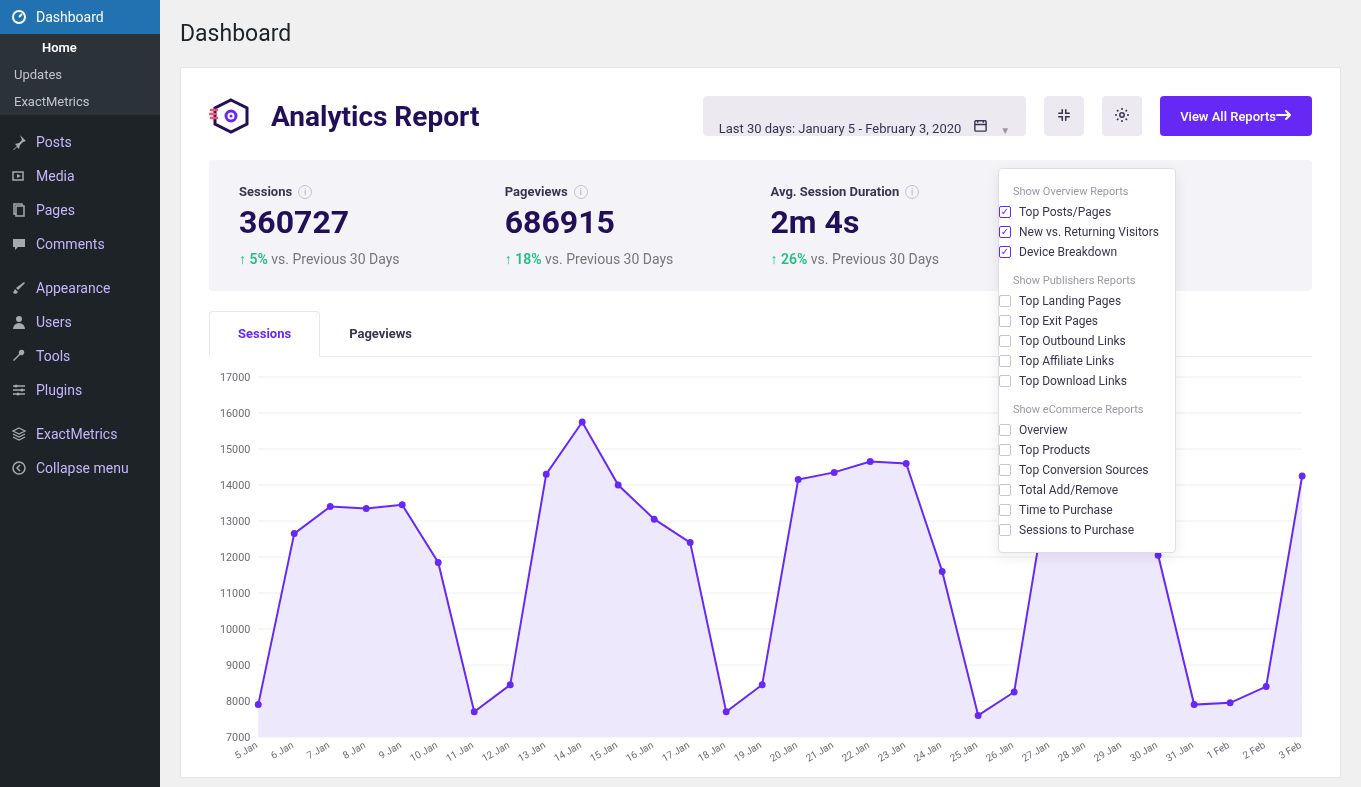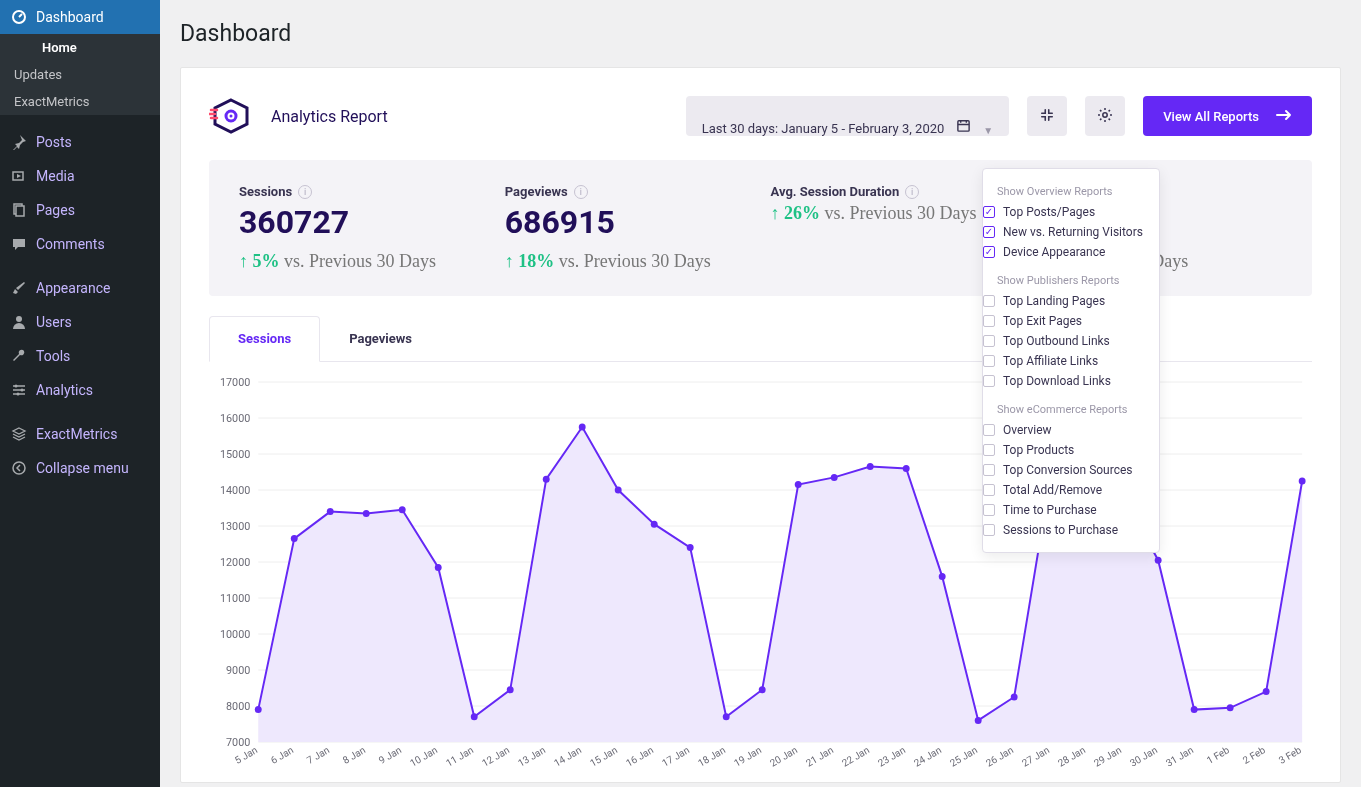--- a/index.html
+++ b/index.html
@@ -78,22 +78,22 @@
     padding: 28px 28px 10px 28px;
     position: relative;
   }
 
   
   .hdr-row { display:flex; align-items:center; gap: 18px; margin-bottom: 24px;}
   .logo {
     width: 44px; height: 36px;
   }
   .report-title {
-    font-size: 16px;
-    font-weight: 400;
+    font-size: 28px;
+    font-weight: 700;
     color: #210f59;
     flex: 0 0 auto;
   }
   .hdr-spacer { flex: 1; }
   .date-pill {
     background: #eceaf0;
     color: #393451;
     height: 40px;
     display:flex; align-items:flex-end;
     padding: 0 16px;
@@ -108,38 +108,38 @@
     display:flex; align-items:center; justify-content:center;
     color: #393451;
     cursor:pointer;
   }
   .view-btn {
     background: #6528f5;
     color:#fff;
     height: 40px;
     padding: 0 20px;
     border-radius: 4px;
-    display:flex; align-items:center; gap:17px;
+    display:flex; align-items:center; gap:0;
     font-weight:500;
     cursor:pointer;
   }
 
   
   .stats {
     background: #f4f3f7;
     border-radius: 4px;
     padding: 24px 30px;
     display:flex;
     gap: 20px;
     margin-bottom: 20px;
   }
   .stat { flex:1; }
   .stat .label { font-size:13px; font-weight:700; color:#393451; display:flex; align-items:center; gap:6px; margin-bottom:4px;}
   .stat .num { font-size:32px; font-weight:700; color:#210f59; margin-bottom:10px;}
-  .stat .delta { font-size:18px; color:#777;font-family:Liberation Serif, serif;}
+  .stat .delta { font-size:14px; color:#777;}
   .delta-up { color:#1ec185; font-weight:600;}
   .info-i {
     width:14px;height:14px;border:1px solid #c6c2d1;border-radius:50%;
     display:inline-flex;align-items:center;justify-content:center;
     font-size:9px;color:#c6c2d1;font-style:normal;font-weight:700;
   }
 
   
   .tabs { display:flex; border-bottom:1px solid #e8e6ee;}
   .tab {
@@ -165,21 +165,21 @@
   .x-label { font-size:10px; fill:#6b6b76; }
   .grid-line { stroke:#eee; stroke-width:1; }
   .area-fill { fill:#eee8fd; }
   .line-stroke { stroke:#6528f5; stroke-width:2; fill:none; }
   .pt { fill:#6528f5; }
 
   
   .settings-pop {
     position:absolute;
     top: 100px;
-    right: 180px;
+    right: 164px;
     width: 178px;
     background:#fff;
     border:1px solid #e0dde8;
     border-radius:4px;
     box-shadow: 0 4px 14px rgba(0,0,0,0.08);
     padding: 12px 0;
     font-size:12px;
     z-index: 50;
   }
   .pop-h { color:#9b97a8; padding: 4px 14px 4px 14px; font-size:11px;}
@@ -278,21 +278,21 @@
   </div>
   <div class="sb-item">
     <span class="sb-icon">
         <svg width="16" height="16" viewBox="0 0 16 16">
           <path d="M2 4h12M2 8h12M2 12h12" stroke="currentColor" stroke-width="1.5"></path>
           <circle cx="5" cy="4" r="1.5" fill="currentColor"></circle>
           <circle cx="11" cy="8" r="1.5" fill="currentColor"></circle>
           <circle cx="7" cy="12" r="1.5" fill="currentColor"></circle>
         </svg>
       </span>
-    <span>Analytics</span>
+    <span>Plugins</span>
   </div>
 
   <div class="sb-spacer"></div>
 
   <div class="sb-item">
     <span class="sb-icon">
         <svg width="16" height="16" viewBox="0 0 16 16">
           <path d="M8 2l6 3-6 3-6-3zM2 8l6 3 6-3M2 11l6 3 6-3" fill="none" stroke="currentColor" stroke-width="1.3"></path>
         </svg>
       </span>
@@ -375,20 +375,21 @@
             <i class="info-i">i</i>
           </div>
         <div class="num">686915</div>
         <div class="delta"><span class="delta-up">↑ <span>18%</span></span> <span>vs. Previous 30 Days</span></div>
       </div>
       <div class="stat">
         <div class="label">
             <span>Avg. Session Duration</span>
             <i class="info-i">i</i>
           </div>
+        <div class="num">2m 4s</div>
         <div class="delta"><span class="delta-up">↑ <span>26%</span></span> <span>vs. Previous 30 Days</span></div>
       </div>
       <div class="stat">
         <div class="label">
             <span>Bounce Rate</span>
             <i class="info-i">i</i>
           </div>
         <div class="num">55</div>
         <div class="delta"><span>vs. Previous 30 Days</span></div>
       </div>
@@ -493,21 +494,21 @@
       <div class="pop-item">
           <span class="chk on"></span>
           <span>Top Posts/Pages</span>
         </div>
       <div class="pop-item">
           <span class="chk on"></span>
           <span>New vs. Returning Visitors</span>
         </div>
       <div class="pop-item">
           <span class="chk on"></span>
-          <span>Device Appearance</span>
+          <span>Device Breakdown</span>
         </div>
 
       <div class="pop-h" style="margin-top:8px">Show Publishers Reports</div>
       <div class="pop-item">
           <span class="chk"></span>
           <span>Top Landing Pages</span>
         </div>
       <div class="pop-item">
           <span class="chk"></span>
           <span>Top Exit Pages</span>

